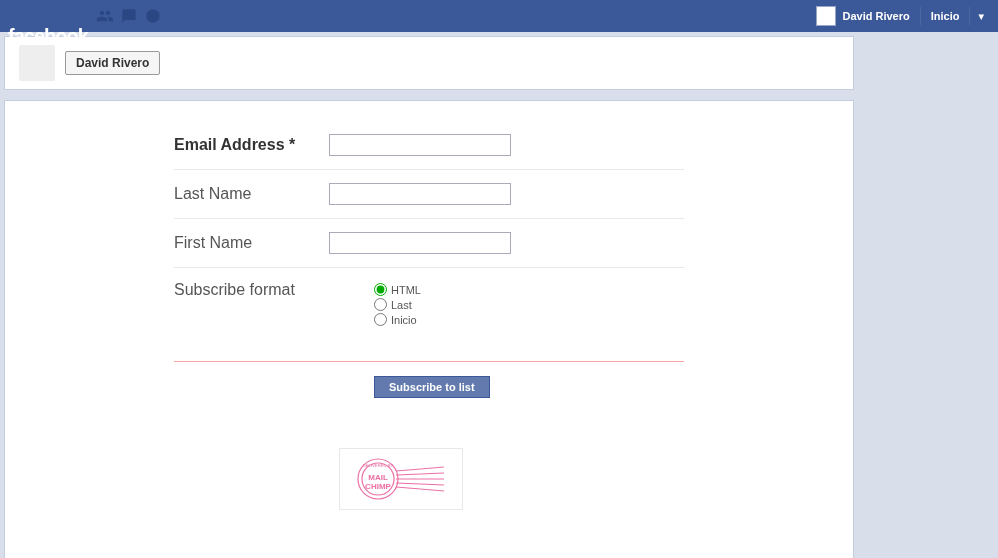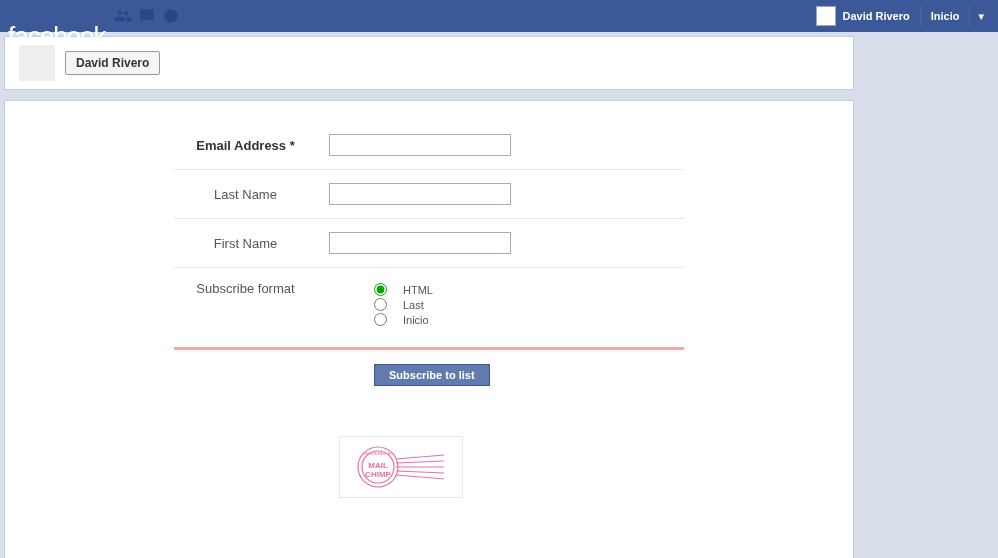--- a/index.html
+++ b/index.html
@@ -14,22 +14,22 @@
     .topbar {
       background: #3b5998;
       height: 32px;
       display: flex;
       align-items: center;
       padding: 0 8px;
       color: #fff;
     }
     .fb-logo {
       font-family: "Klavika", "Helvetica Neue", Arial, sans-serif;
-      font-weight: normal;
-      font-size: 26px;
+      font-weight: bold;
+      font-size: 20px;
       color: #fff;
       letter-spacing: -1px;
       margin-right: 6px;
       cursor: pointer;
       margin-top: 40px;
     }
     .nav-icons {
       display: flex;
       gap: 2px;
       margin-right: 8px;
@@ -156,51 +156,51 @@
     }
     .field-row {
       display: flex;
       align-items: center;
       padding: 13px 0;
       border-bottom: 1px solid #e8e8e8;
     }
     .field-row.no-border { border-bottom: none; }
     .field-label {
       width: 155px;
-      text-align: center;
+      text-align: left;
       padding-right: 12px;
-      font-size: 13px;
+      font-size: 16px;
       color: #555;
     }
     .field-label.bold { font-weight: bold; color: #333; }
     .text-input {
       width: 182px;
       height: 22px;
       border: 1px solid #aab;
       padding: 0 4px;
       font-size: 11px;
     }
     .radio-group {
       padding-left: 45px;
     }
     .radio-item {
       display: flex;
       align-items: center;
-      gap: 16px;
+      gap: 4px;
       margin: 2px 0;
       font-size: 11px;
       color: #555;
     }
     .radio-item input[type=radio] {
       accent-color: #0a0;
     }
     .submit-row {
       padding: 14px 0 0 200px;
-      border-top: 3px solid #fca5a5;
-      margin-top: 6px;
+      border-top: 1px solid #fca5a5;
+      margin-top: 20px;
     }
     .submit-btn {
       background: #627aad;
       border: 1px solid #3b5998;
       color: #fff;
       font-weight: bold;
       padding: 4px 14px;
       font-size: 11px;
       cursor: pointer;
     }

